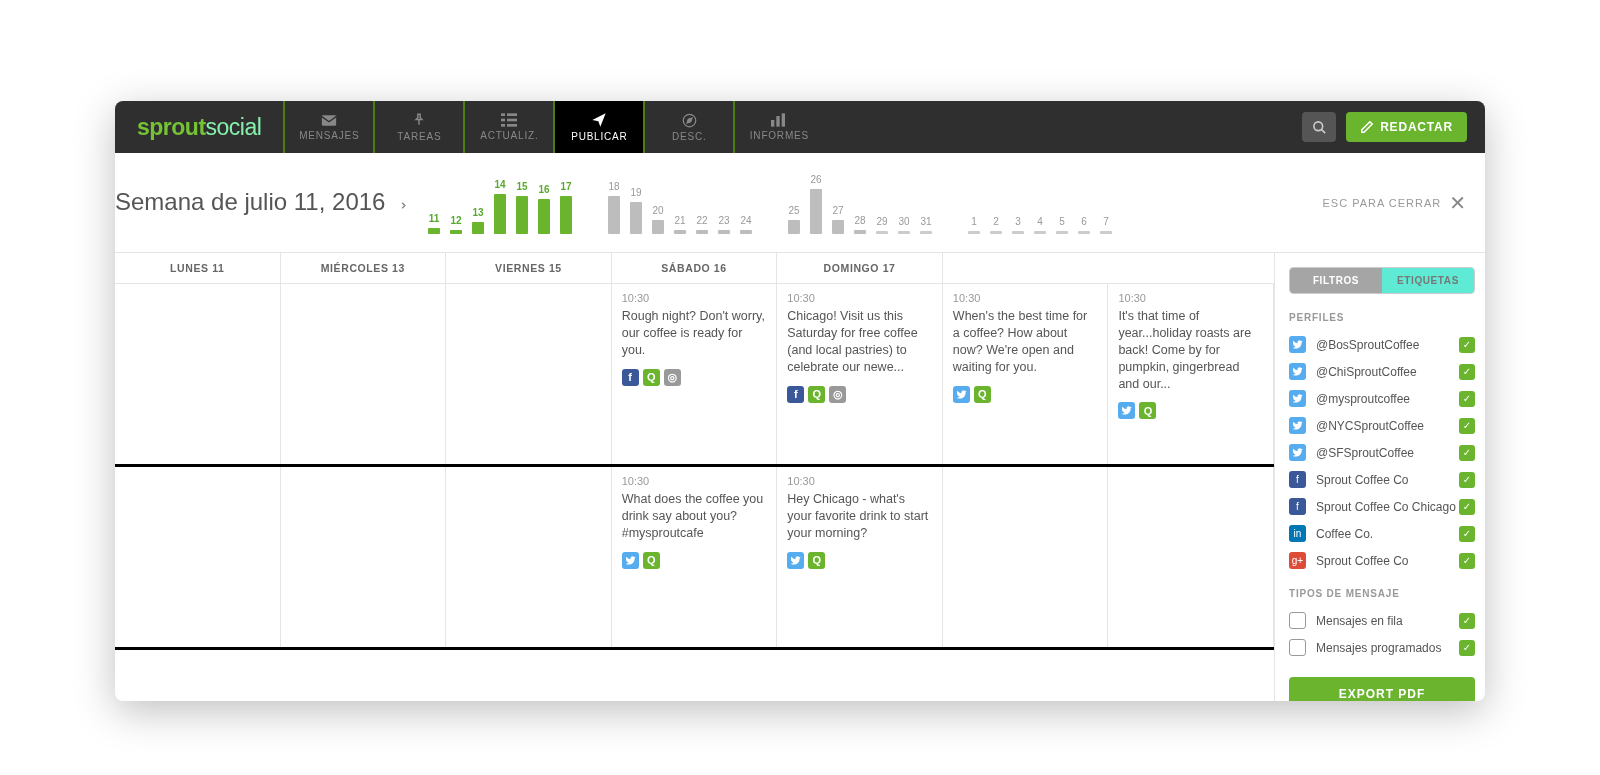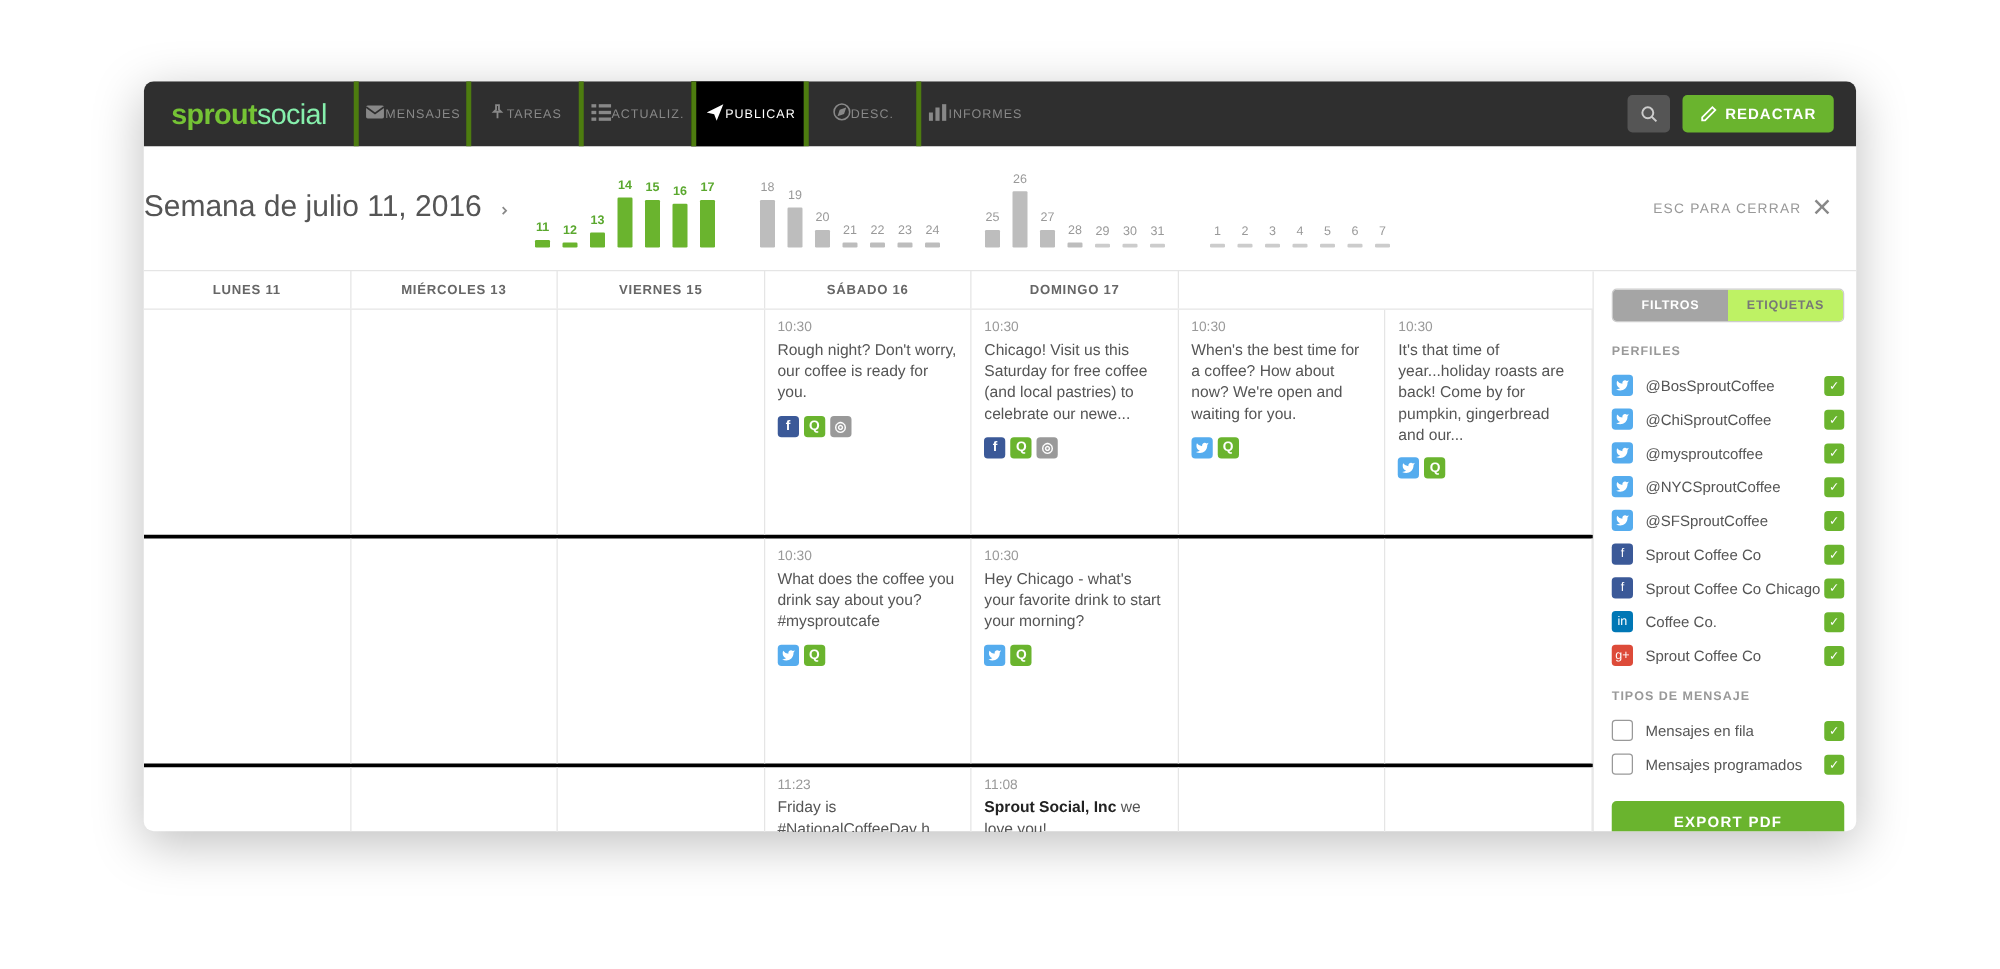--- a/index.html
+++ b/index.html
@@ -1,24 +1,24 @@
 <!DOCTYPE html>
 <html><head>
 <meta charset="utf-8">
 <style>
 * { box-sizing: border-box; margin: 0; padding: 0; }
 body { font-family: -apple-system, BlinkMacSystemFont, "Segoe UI", Helvetica, Arial, sans-serif; background: #fff; color: #333; font-size: 13px; }
-.frame { width: 1370px; height: 600px; margin: 65px auto; border-radius: 8px; overflow: hidden; box-shadow: 0 10px 40px rgba(0,0,0,0.25); background: #fff; display: flex; flex-direction: column; }
+.frame { width: 1370px; height: 600px; margin: 101px auto; border-radius: 8px; overflow: hidden; box-shadow: 0 10px 40px rgba(0,0,0,0.25); background: #fff; display: flex; flex-direction: column; }
 
 
 .topnav { background: #2f2f2f; height: 52px; display: flex; align-items: stretch; color: #aaa; }
 .logo { display: flex; align-items: center; padding: 0 22px; font-size: 23px; font-weight: 500; letter-spacing: -0.5px; }
 .logo .g { color: #75c335; font-weight: 700; }
 .logo .w { color: #86efac; font-weight: 300; }
-.nav-item { width: 90px; border-left: 4px solid #4d7c0f; display: flex; align-items: center; justify-content: center; font-size: 10px; letter-spacing: 0.8px; color: #888; cursor: pointer; }
+.nav-item { width: 90px; border-left: 2px solid #4d7c0f; display: flex; flex-direction: column; align-items: center; justify-content: center; font-size: 10px; letter-spacing: 0.8px; color: #888; cursor: pointer; }
 .nav-item.active { background: #000; color: #fff; }
 .nav-item .ico { font-size: 15px; margin-bottom: 3px; }
 .nav-spacer { flex: 1; }
 .search-btn { width: 34px; height: 30px; background: #555; border-radius: 4px; display: flex; align-items: center; justify-content: center; margin: auto 10px; cursor: pointer; }
 .compose-btn { background: #6ab42e; color: #fff; height: 30px; border-radius: 4px; display: flex; align-items: center; padding: 0 14px; margin: auto 18px auto 0; font-weight: 700; font-size: 12px; letter-spacing: 0.8px; cursor: pointer; }
 .compose-btn .ico { margin-right: 6px; }
 
 
 .subheader { display: flex; align-items: center; height: 100px; border-bottom: 1px solid #e5e5e5; padding: 0 18px 0 0; }
 .week-title { width: 310px; text-align: right; font-size: 24px; color: #555; padding-right: 20px; white-space: nowrap; }
@@ -48,21 +48,21 @@
 .icons { display: flex; gap: 4px; }
 .sicon { width: 17px; height: 17px; border-radius: 3px; display: inline-flex; align-items: center; justify-content: center; font-size: 11px; color: #fff; font-weight: 700; }
 .fb { background: #3b5998; }
 .tw { background: #55acee; }
 .qq { background: #6ab42e; }
 .ig { background: #999; }
 
 
 .sidebar { width: 211px; border-left: 1px solid #e5e5e5; padding: 14px 10px 14px 14px; overflow: auto; }
 .tabs { display: flex; border-radius: 4px; overflow: hidden; border: 1px solid #ccc; margin-bottom: 18px; }
-.tabs > div { flex: 1; text-align: center; font-size: 10px; font-weight: 700; letter-spacing: 0.6px; padding: 7px 0; cursor: pointer; background: #bef264; color: #777; }
+.tabs > div { flex: 1; text-align: center; font-size: 10px; font-weight: 700; letter-spacing: 0.6px; padding: 7px 0; cursor: pointer; background: #5eead4; color: #777; }
 .tabs > div.active { background: #a5a5a5; color: #fff; }
 .side-h { font-size: 10px; font-weight: 700; letter-spacing: 0.8px; color: #999; margin: 14px 0 8px; }
 .prof { display: flex; align-items: center; padding: 5px 0; font-size: 12px; color: #555; }
 .prof .nw { width: 17px; height: 17px; border-radius: 3px; display: inline-flex; align-items: center; justify-content: center; font-size: 10px; color: #fff; margin-right: 10px; flex-shrink: 0; }
 .nw-tw { background: #55acee; }
 .nw-fb { background: #3b5998; }
 .nw-li { background: #0077b5; }
 .nw-gp { background: #dd4b39; }
 .nw-q  { background: #fff; border: 1.5px solid #999; color: #999; }
 .nw-cal{ background: #fff; border: 1.5px solid #999; color: #999; font-size: 8px; }
@@ -366,37 +366,20 @@
                   <svg width="11" height="11" viewBox="0 0 24 24" fill="#fff">
                     <path d="M23 3a10.9 10.9 0 01-3.14 1.53A4.48 4.48 0 0012 8v1A10.66 10.66 0 013 4s-4 9 5 13a11.64 11.64 0 01-7 2c9 5 20 0 20-11.5a4.5 4.5 0 000-.5A7.72 7.72 0 0023 3z"></path>
                   </svg>
                 </span>
                 <span class="sicon qq">Q</span>
               </div>
             </div>
             <div class="cal-cell"></div>
             <div class="cal-cell"></div>
           </div>
-          <div class="cal-row short">
-            <div class="cal-cell"></div>
-            <div class="cal-cell"></div>
-            <div class="cal-cell"></div>
-            <div class="cal-cell">
-              <div class="time">11:23</div>
-                     <div class="msg">Friday is #NationalCoffeeDay h...</div>
-                     <div class="icons"></div>
-            </div>
-            <div class="cal-cell">
-              <div class="time">11:08</div>
-                     <div class="msg"><b>Sprout Social, Inc</b> we love you!</div>
-                     <div class="icons"></div>
-            </div>
-            <div class="cal-cell"></div>
-            <div class="cal-cell"></div>
-          </div>
         </div>
     </div>
 
     <div class="sidebar">
       <div class="tabs">
         <div class="active">FILTROS</div>
         <div>ETIQUETAS</div>
       </div>
       <div class="side-h">PERFILES</div>
       <div id="profiles">

